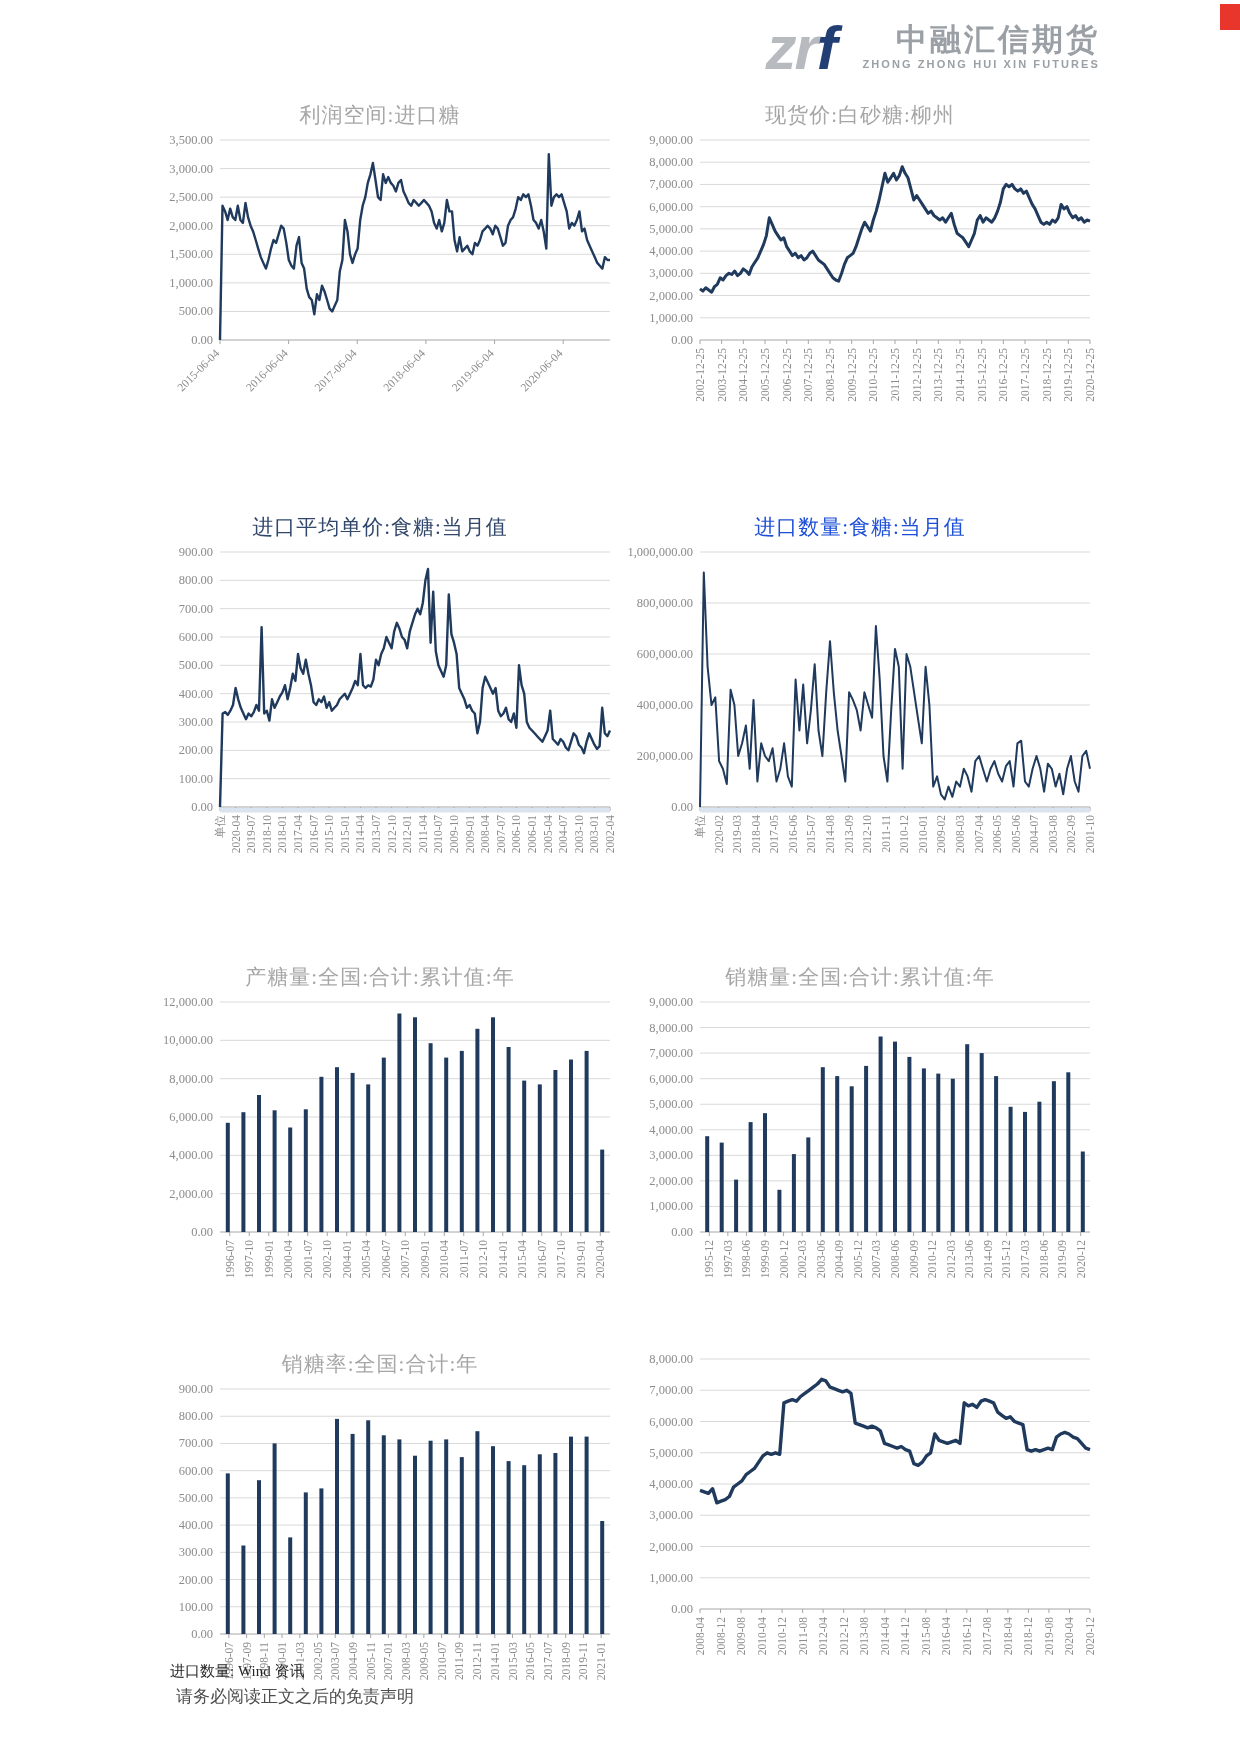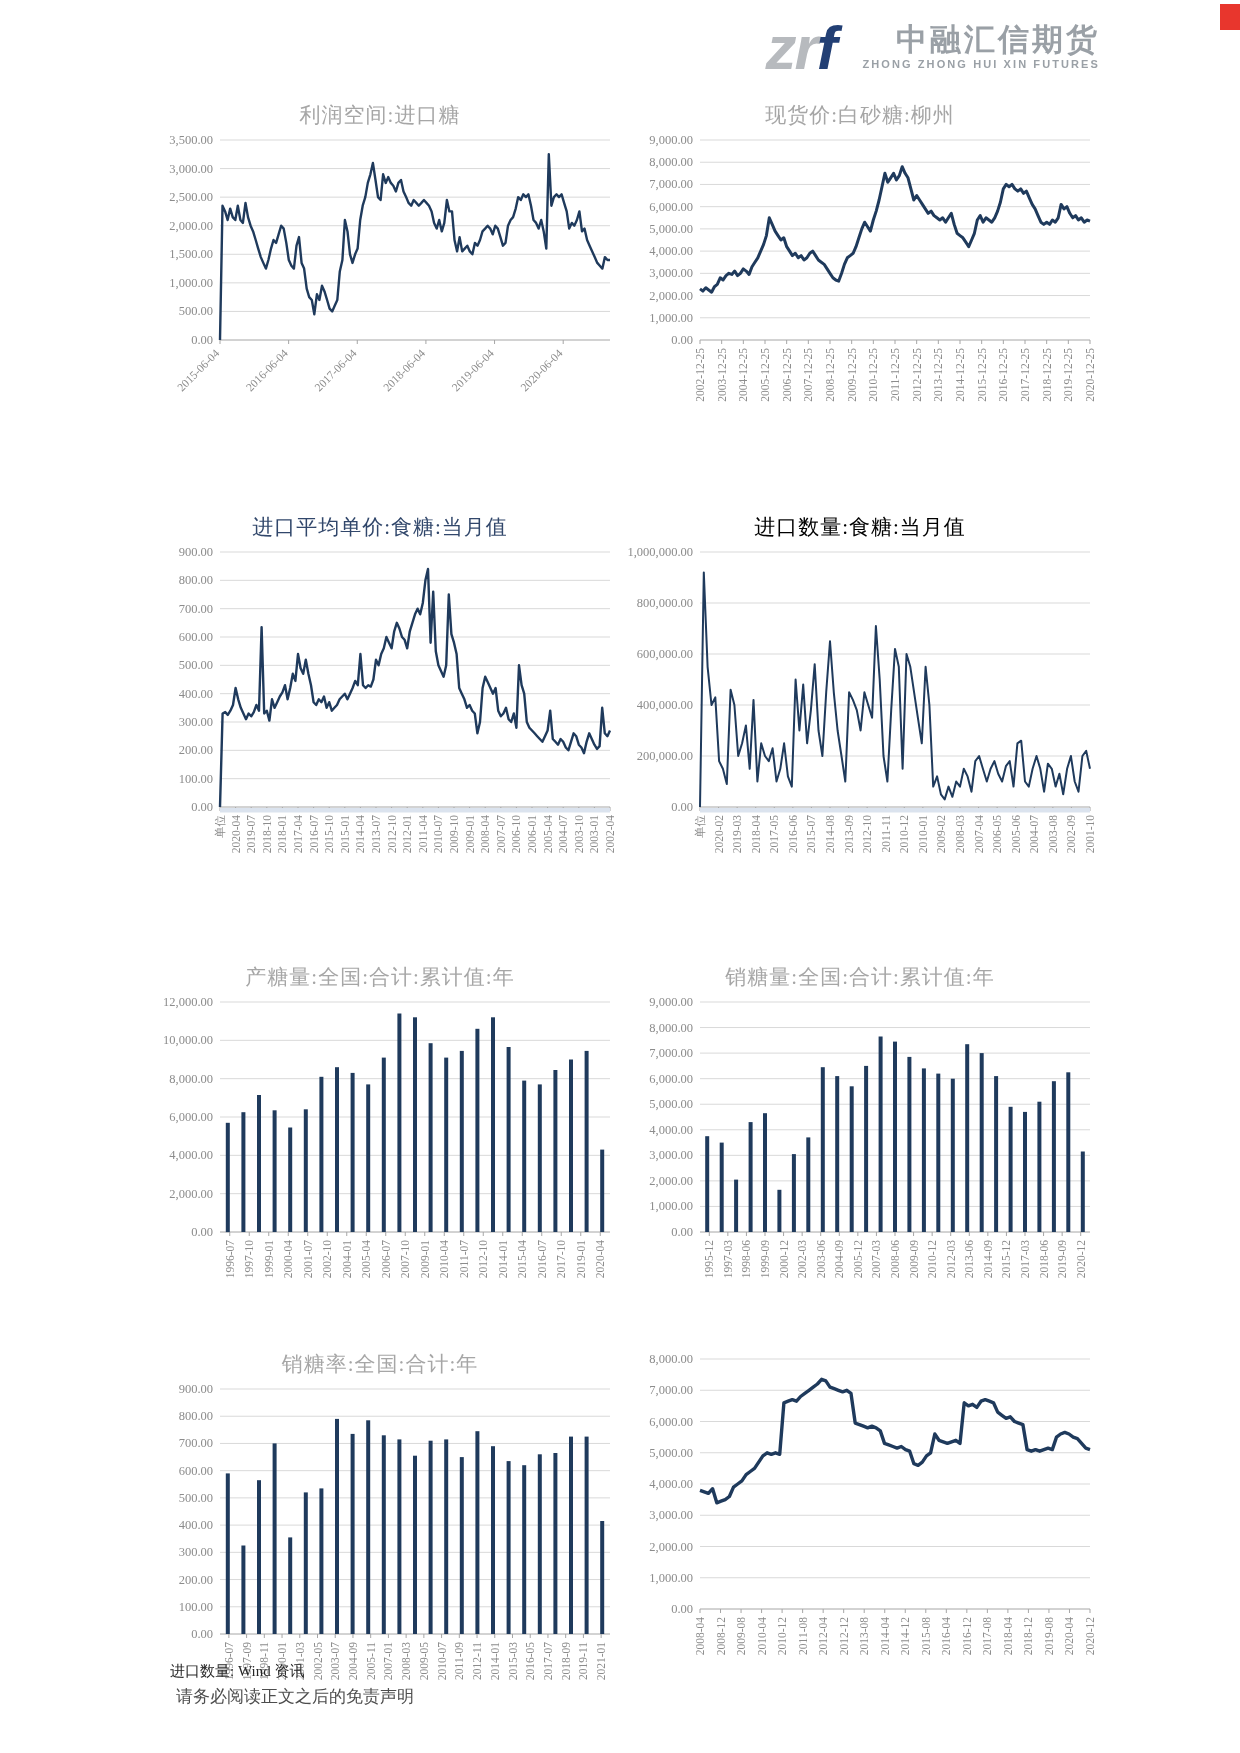--- a/index.html
+++ b/index.html
@@ -211,21 +211,21 @@
         <text text-anchor="end" fill="#8c8c8c" font-size="11.5" font-family="&quot;Liberation Serif&quot;,&quot;DejaVu Serif&quot;,serif" transform="translate(442.8,273) rotate(-90)">2003-10</text>
         <line x1="454.4" y1="265" x2="454.4" y2="269" stroke="#a6a6a6" stroke-width="1"></line>
         <text text-anchor="end" fill="#8c8c8c" font-size="11.5" font-family="&quot;Liberation Serif&quot;,&quot;DejaVu Serif&quot;,serif" transform="translate(458.4,273) rotate(-90)">2003-01</text>
         <line x1="470" y1="265" x2="470" y2="269" stroke="#a6a6a6" stroke-width="1"></line>
         <text text-anchor="end" fill="#8c8c8c" font-size="11.5" font-family="&quot;Liberation Serif&quot;,&quot;DejaVu Serif&quot;,serif" transform="translate(474,273) rotate(-90)">2002-04</text>
         <rect x="80" y="266" width="390" height="4.5" fill="#dbe3ee"></rect>
         <polyline points="80.0,265.0 82.6,171.5 85.2,170.1 87.8,172.9 90.4,168.7 93.0,163.0 95.6,146.0 98.2,157.3 100.8,165.8 103.4,171.5 106.0,177.2 108.6,171.5 111.2,174.3 113.8,170.1 116.4,163.0 119.0,168.7 121.6,85.1 124.2,171.5 126.8,168.7 129.4,178.6 132.0,157.3 134.6,165.8 137.2,160.2 139.8,154.5 142.4,150.3 145.0,143.2 147.6,157.3 150.2,146.0 152.8,131.8 155.4,138.9 158.0,112.0 160.6,126.2 163.2,131.8 165.8,117.7 168.4,131.8 171.0,143.2 173.6,160.2 176.2,163.0 178.8,157.3 181.4,160.2 184.0,154.5 186.6,165.8 189.2,160.2 191.8,168.7 194.4,165.8 197.0,163.0 199.6,157.3 202.2,154.5 204.8,151.7 207.4,157.3 210.0,151.7 212.6,146.0 215.2,138.9 217.8,143.2 220.4,112.0 223.0,143.2 225.6,146.0 228.2,143.2 230.8,144.6 233.4,137.5 236.0,117.7 238.6,123.3 241.2,112.0 243.8,106.3 246.4,95.0 249.0,100.7 251.6,106.3 254.2,89.3 256.8,80.8 259.4,86.5 262.0,95.0 264.6,97.8 267.2,106.3 269.8,89.3 272.4,80.8 275.0,72.3 277.6,66.7 280.2,72.3 282.8,61.0 285.4,38.3 288.0,27.0 290.6,100.7 293.2,49.7 295.8,109.2 298.4,123.3 301.0,129.0 303.6,134.7 306.2,123.3 308.8,52.5 311.4,92.2 314.0,100.7 316.6,112.0 319.2,146.0 321.8,151.7 324.4,157.3 327.0,165.8 329.6,163.0 332.2,168.7 334.8,171.5 337.4,191.3 340.0,180.0 342.6,146.0 345.2,134.7 347.8,140.3 350.4,146.0 353.0,151.7 355.6,146.0 358.2,168.7 360.8,174.3 363.4,171.5 366.0,165.8 368.6,177.2 371.2,180.0 373.8,171.5 376.4,185.7 379.0,123.3 381.6,143.2 384.2,151.7 386.8,180.0 389.4,185.7 392.0,188.5 394.6,191.3 397.2,194.2 399.8,197.0 402.4,199.8 405.0,194.2 407.6,188.5 410.2,168.7 412.8,197.0 415.4,199.8 418.0,202.7 420.6,197.0 423.2,199.8 425.8,205.5 428.4,208.3 431.0,199.8 433.6,191.3 436.2,194.2 438.8,202.7 441.4,205.5 444.0,211.2 446.6,199.8 449.2,191.3 451.8,197.0 454.4,202.7 457.0,206.9 459.6,204.1 462.2,165.8 464.8,191.3 467.4,194.2 470.0,188.5" fill="none" stroke="#1f3a5c" stroke-width="2.4" stroke-linejoin="round"></polyline>
       </svg>
   </div>
   <div class="cell">
-    <div class="chart-title" style="color: #000000;">进口数量:食糖:当月值</div>
+    <div class="chart-title" style="color: #1d4ed8;">进口数量:食糖:当月值</div>
     <svg width="480" height="370" viewBox="0 0 480 370">
         <line x1="80" y1="265" x2="470" y2="265" stroke="#a6a6a6" stroke-width="1"></line>
         <text x="73" y="269" text-anchor="end" fill="#8c8c8c" font-size="12.5" font-family="&quot;Liberation Serif&quot;,&quot;DejaVu Serif&quot;,serif">0.00</text>
         <line x1="80" y1="214" x2="470" y2="214" stroke="#d9d9d9" stroke-width="1"></line>
         <text x="73" y="218" text-anchor="end" fill="#8c8c8c" font-size="12.5" font-family="&quot;Liberation Serif&quot;,&quot;DejaVu Serif&quot;,serif">200,000.00</text>
         <line x1="80" y1="163" x2="470" y2="163" stroke="#d9d9d9" stroke-width="1"></line>
         <text x="73" y="167" text-anchor="end" fill="#8c8c8c" font-size="12.5" font-family="&quot;Liberation Serif&quot;,&quot;DejaVu Serif&quot;,serif">400,000.00</text>
         <line x1="80" y1="112" x2="470" y2="112" stroke="#d9d9d9" stroke-width="1"></line>
         <text x="73" y="116" text-anchor="end" fill="#8c8c8c" font-size="12.5" font-family="&quot;Liberation Serif&quot;,&quot;DejaVu Serif&quot;,serif">600,000.00</text>
         <line x1="80" y1="61" x2="470" y2="61" stroke="#d9d9d9" stroke-width="1"></line>

